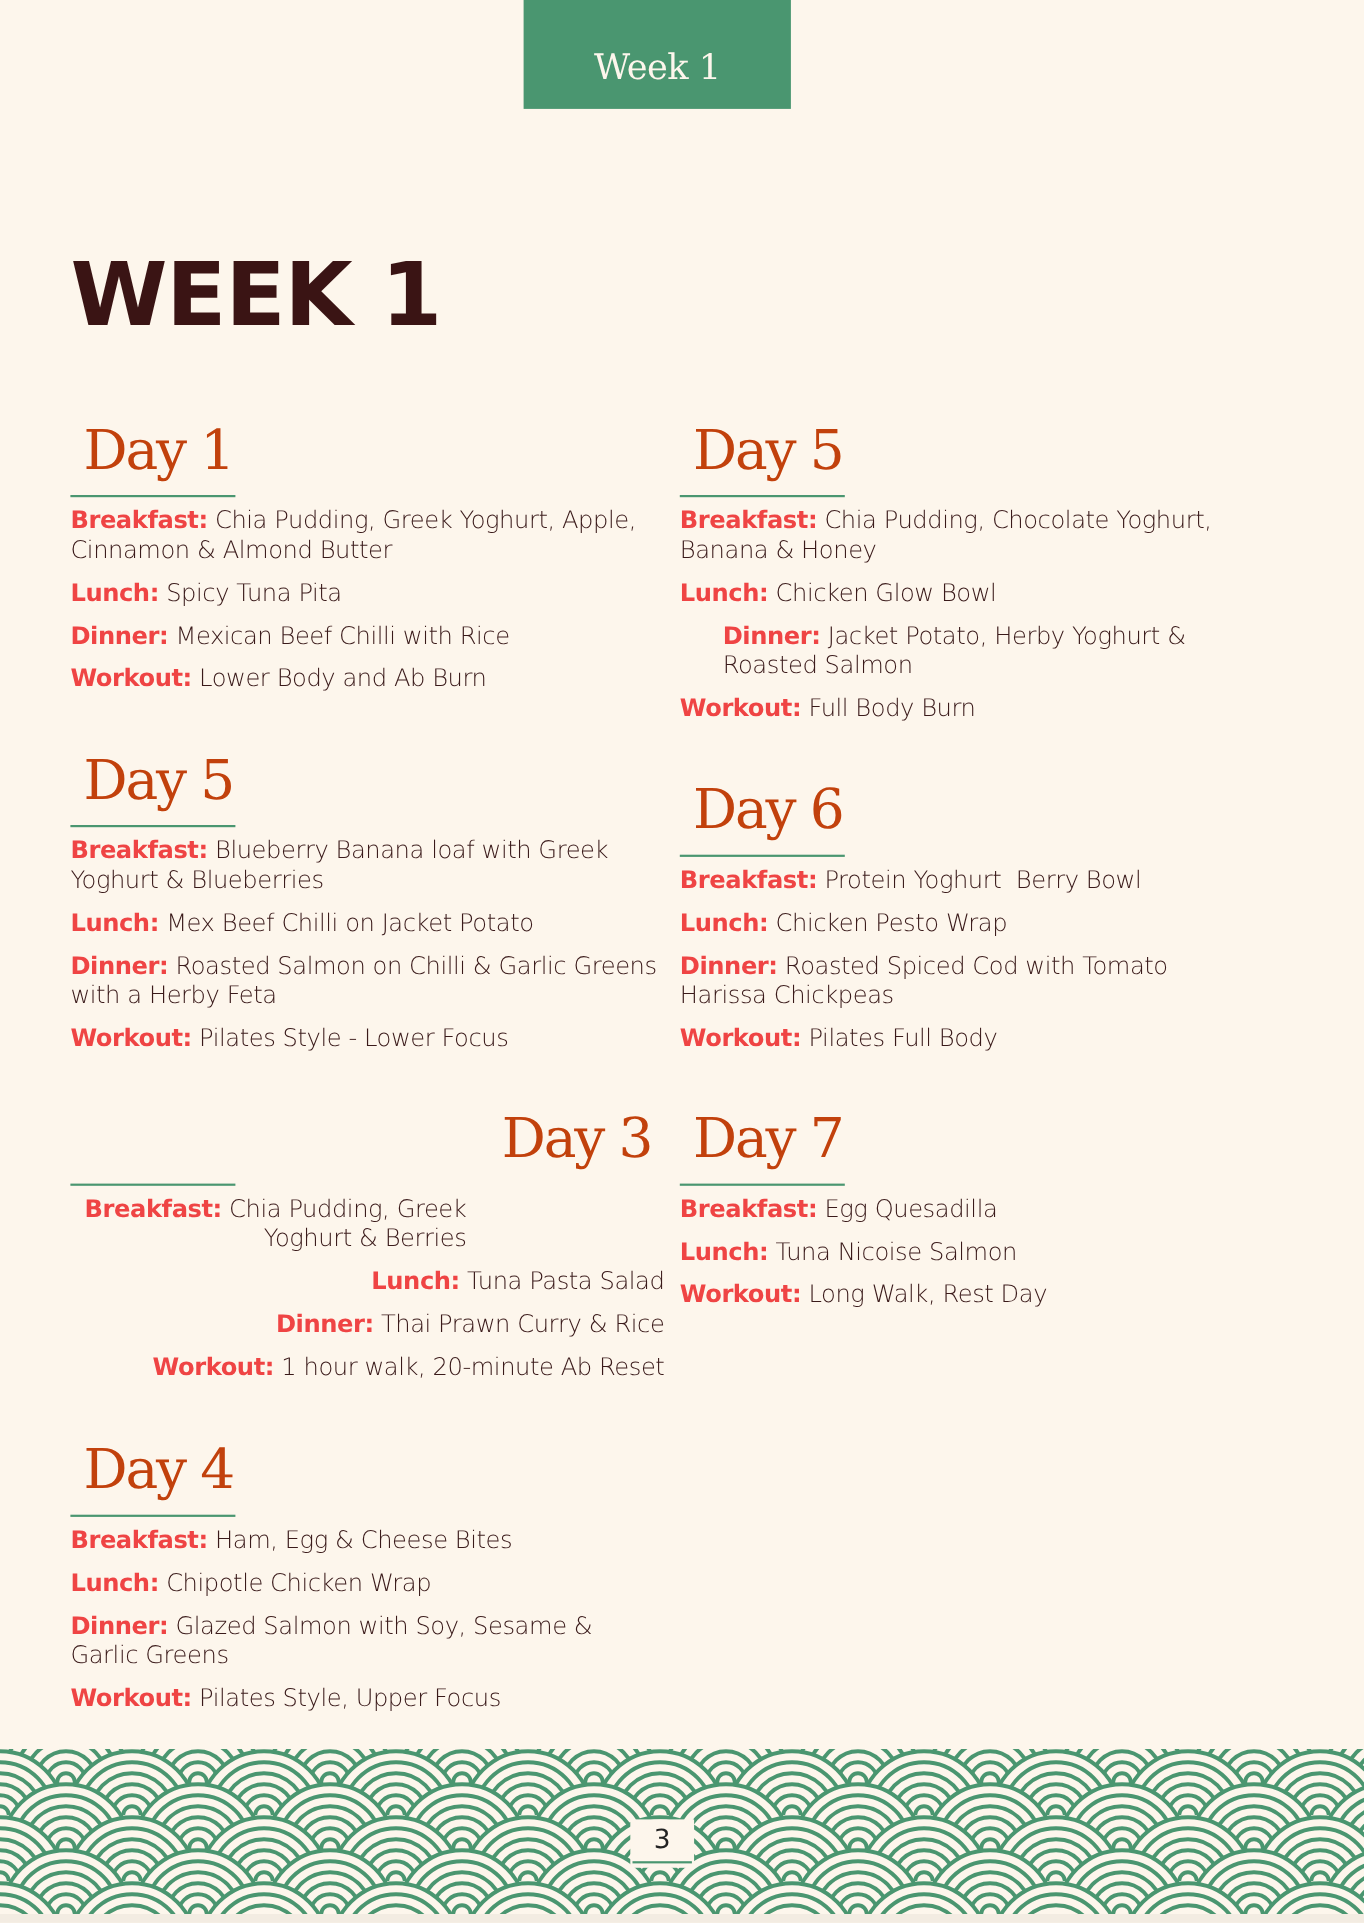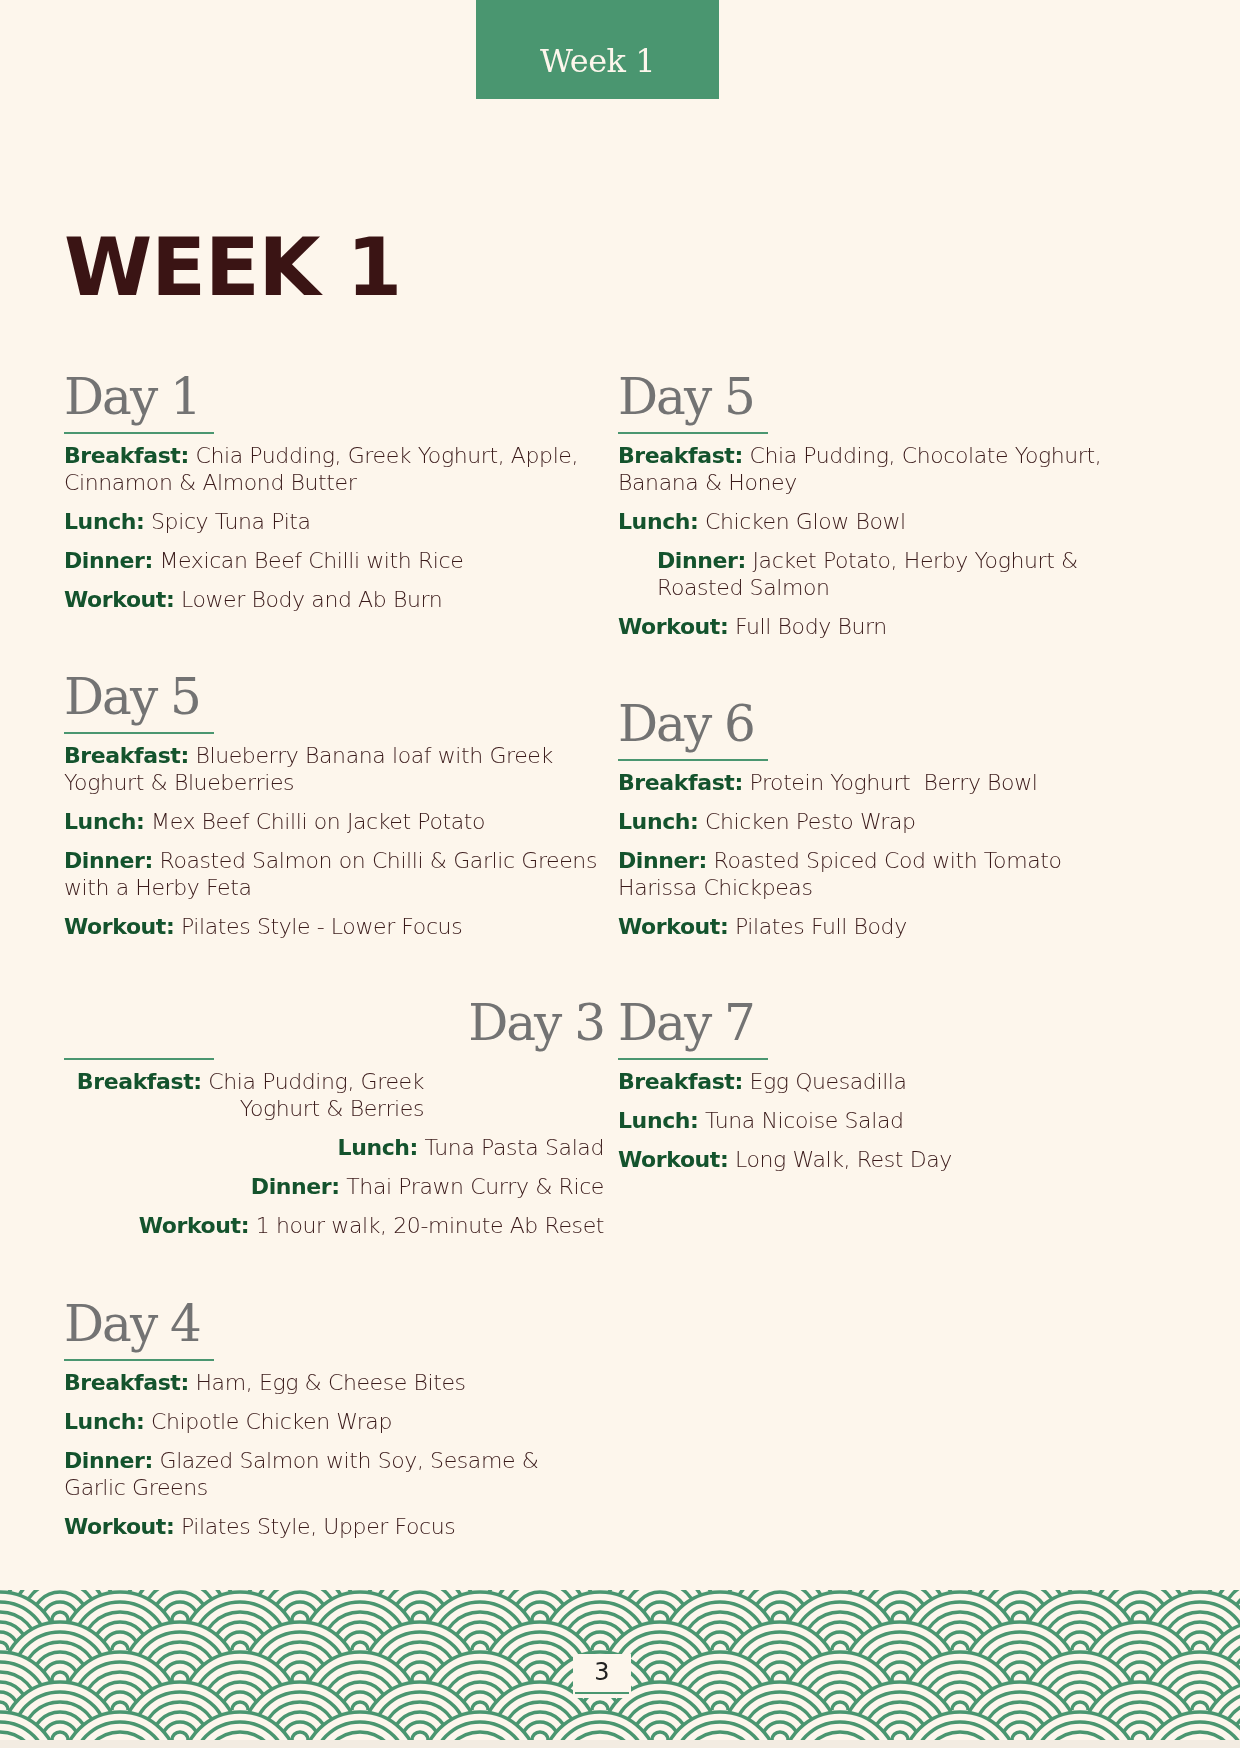--- a/index.html
+++ b/index.html
@@ -42,47 +42,47 @@
       font-size: 80px;
       letter-spacing: -1px;
       color: #3a1414;
       line-height: 1;
     }
     .day {
       position: absolute;
       width: 540px;
     }
     .day h2 {
-      margin: 0;
+      margin: 12px;
       font-family: "DejaVu Serif", "Liberation Serif", serif;
       font-weight: normal;
       font-size: 50px;
       letter-spacing: -2px;
       line-height: 58px;
-      color: #737373;
+      color: #c2410c;
     }
     .day .rule {
       width: 150px;
       height: 2px;
       background: #4a9670;
       margin-top: 6px;
       margin-bottom: 8px;
     }
     .meal {
       font-size: 22px;
       line-height: 27px;
       margin-bottom: 12px;
       color: #3a1a1a;
       font-family: "DejaVu Sans", "Liberation Sans", sans-serif;
       font-weight: 300;
       letter-spacing: -0.4px;
     }
     .meal .label {
       font-weight: bold;
-      color: #14532d;
+      color: #ef4444;
     }
     .footer-pattern {
       position: absolute;
       left: 0;
       top: 1590px;
       width: 1240px;
       height: 150px;
       overflow: hidden;
     }
     .page-number-box {
@@ -179,21 +179,21 @@
   <div class="meal"><span class="label">Breakfast:</span> <span style="white-space:pre;">Protein Yoghurt  Berry Bowl</span></div>
   <div class="meal"><span class="label">Lunch:</span> <span>Chicken Pesto Wrap</span></div>
   <div class="meal" style="width:500px;"><span class="label">Dinner:</span> <span>Roasted Spiced Cod with Tomato Harissa Chickpeas</span></div>
   <div class="meal"><span class="label">Workout:</span> <span>Pilates Full Body</span></div>
 </section>
 
 <section class="day" style="left:618px; top:994px;">
   <h2>Day 7</h2>
   <div class="rule"></div>
   <div class="meal"><span class="label">Breakfast:</span> <span>Egg Quesadilla</span></div>
-  <div class="meal"><span class="label">Lunch:</span> <span>Tuna Nicoise Salad</span></div>
+  <div class="meal"><span class="label">Lunch:</span> <span>Tuna Nicoise Salmon</span></div>
   <div class="meal"><span class="label">Workout:</span> <span>Long Walk, Rest Day</span></div>
 </section>
 
 <div class="footer-pattern">
   <svg width="1240" height="150" xmlns="http://www.w3.org/2000/svg">
     <defs>
       <pattern id="seigaiha" x="0" y="0" width="120" height="60" patternUnits="userSpaceOnUse">
         <g fill="#fdf6ec" stroke="#4a9670" stroke-width="3.5">
           <g transform="translate(60,30)">
             <circle r="58"></circle>

